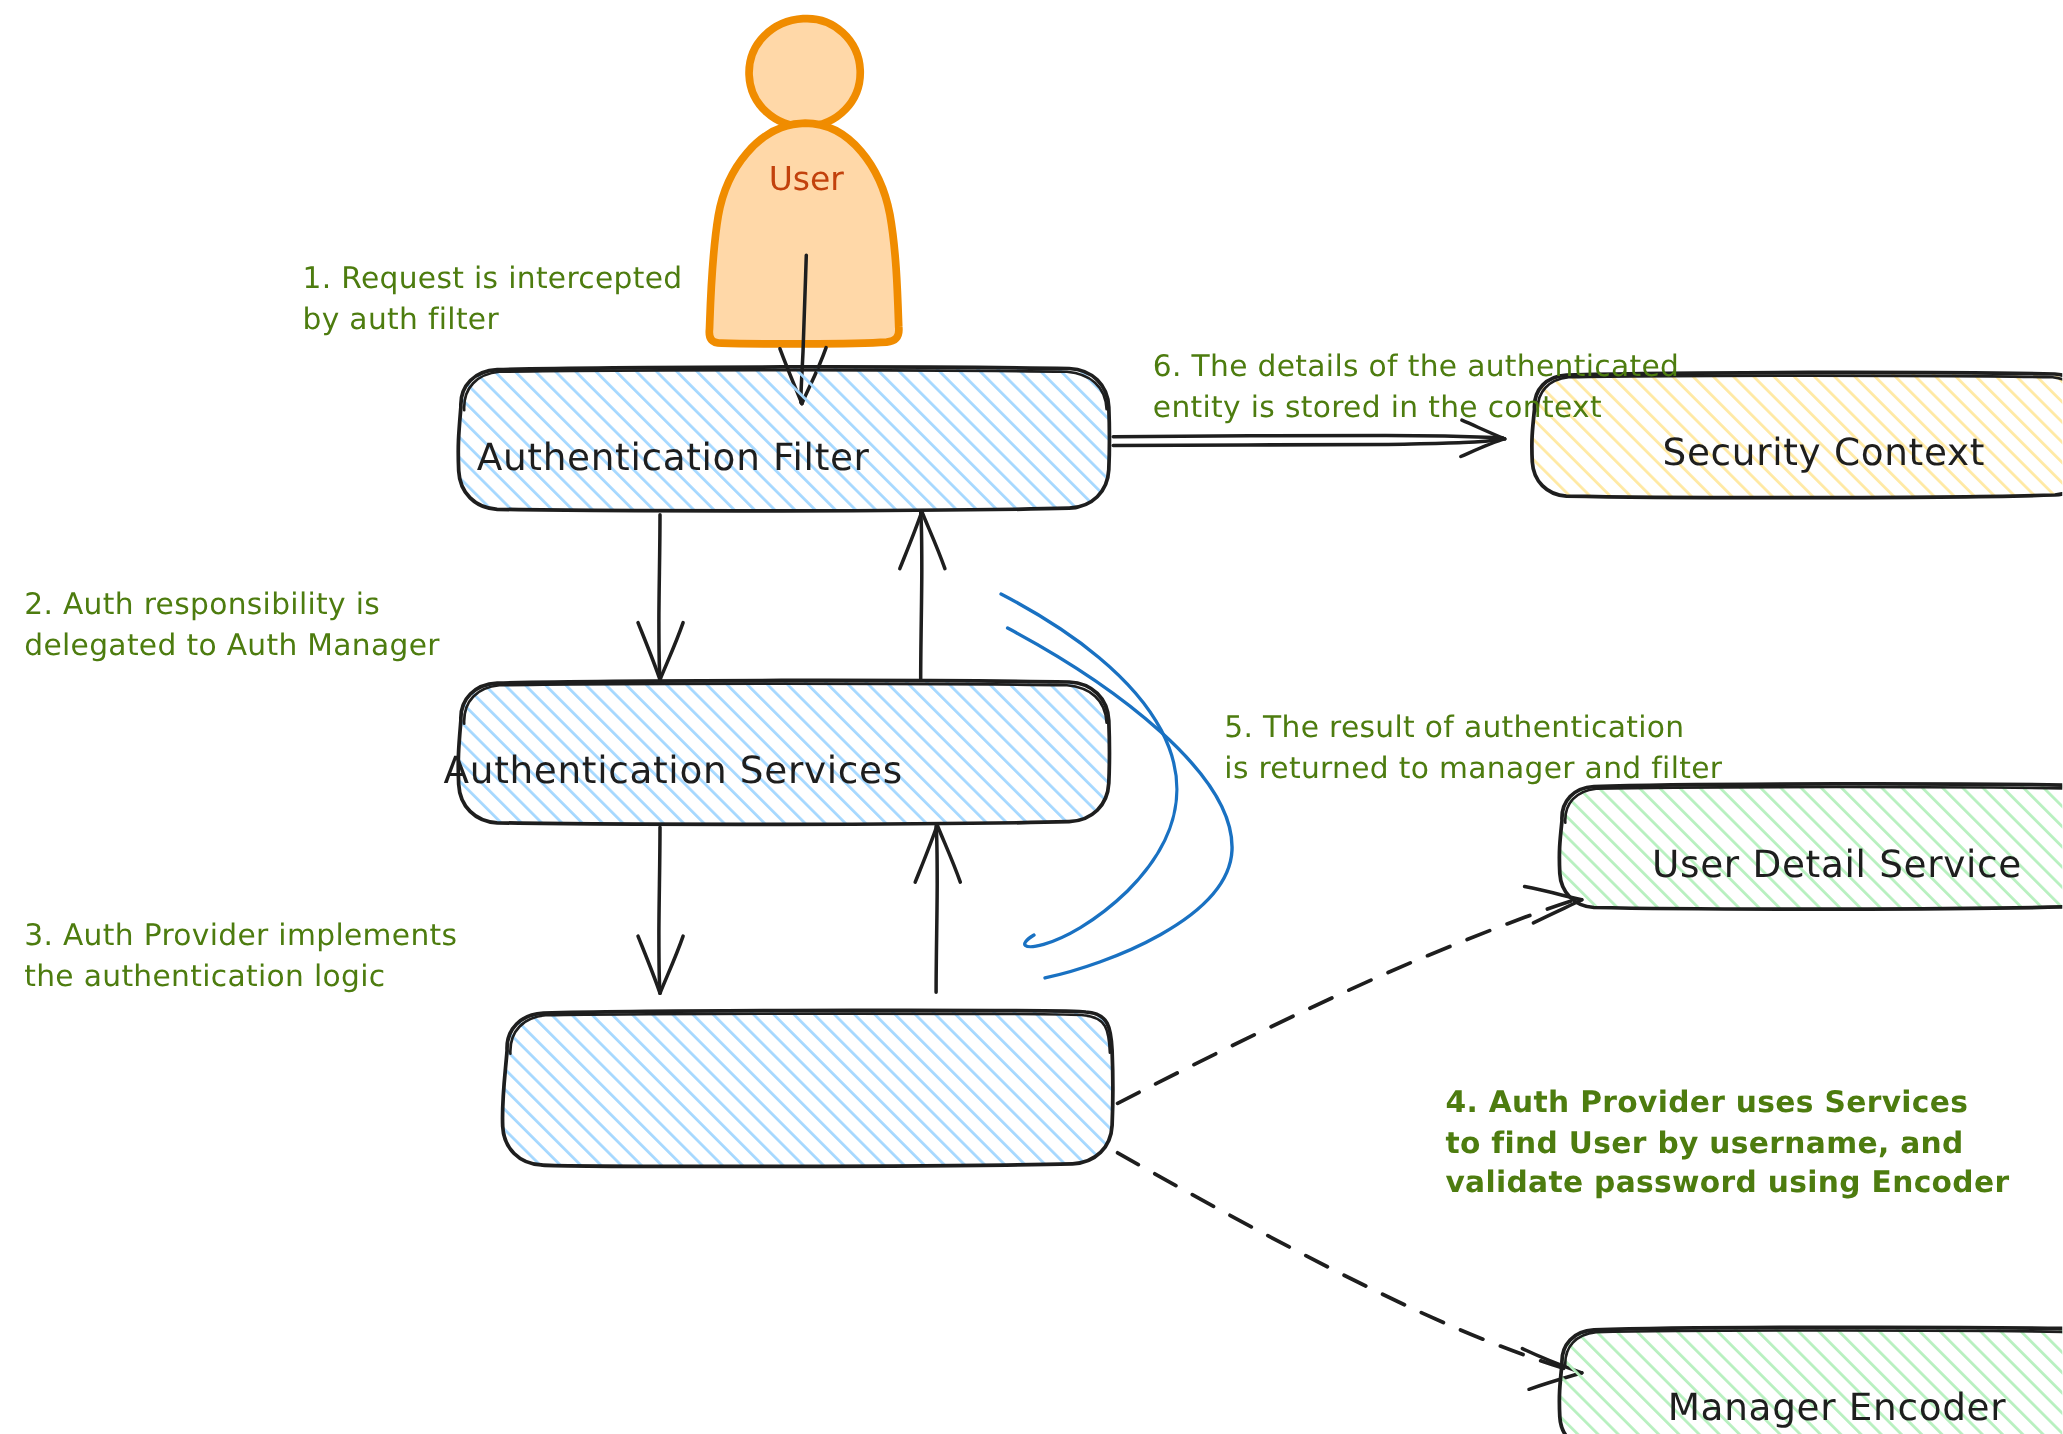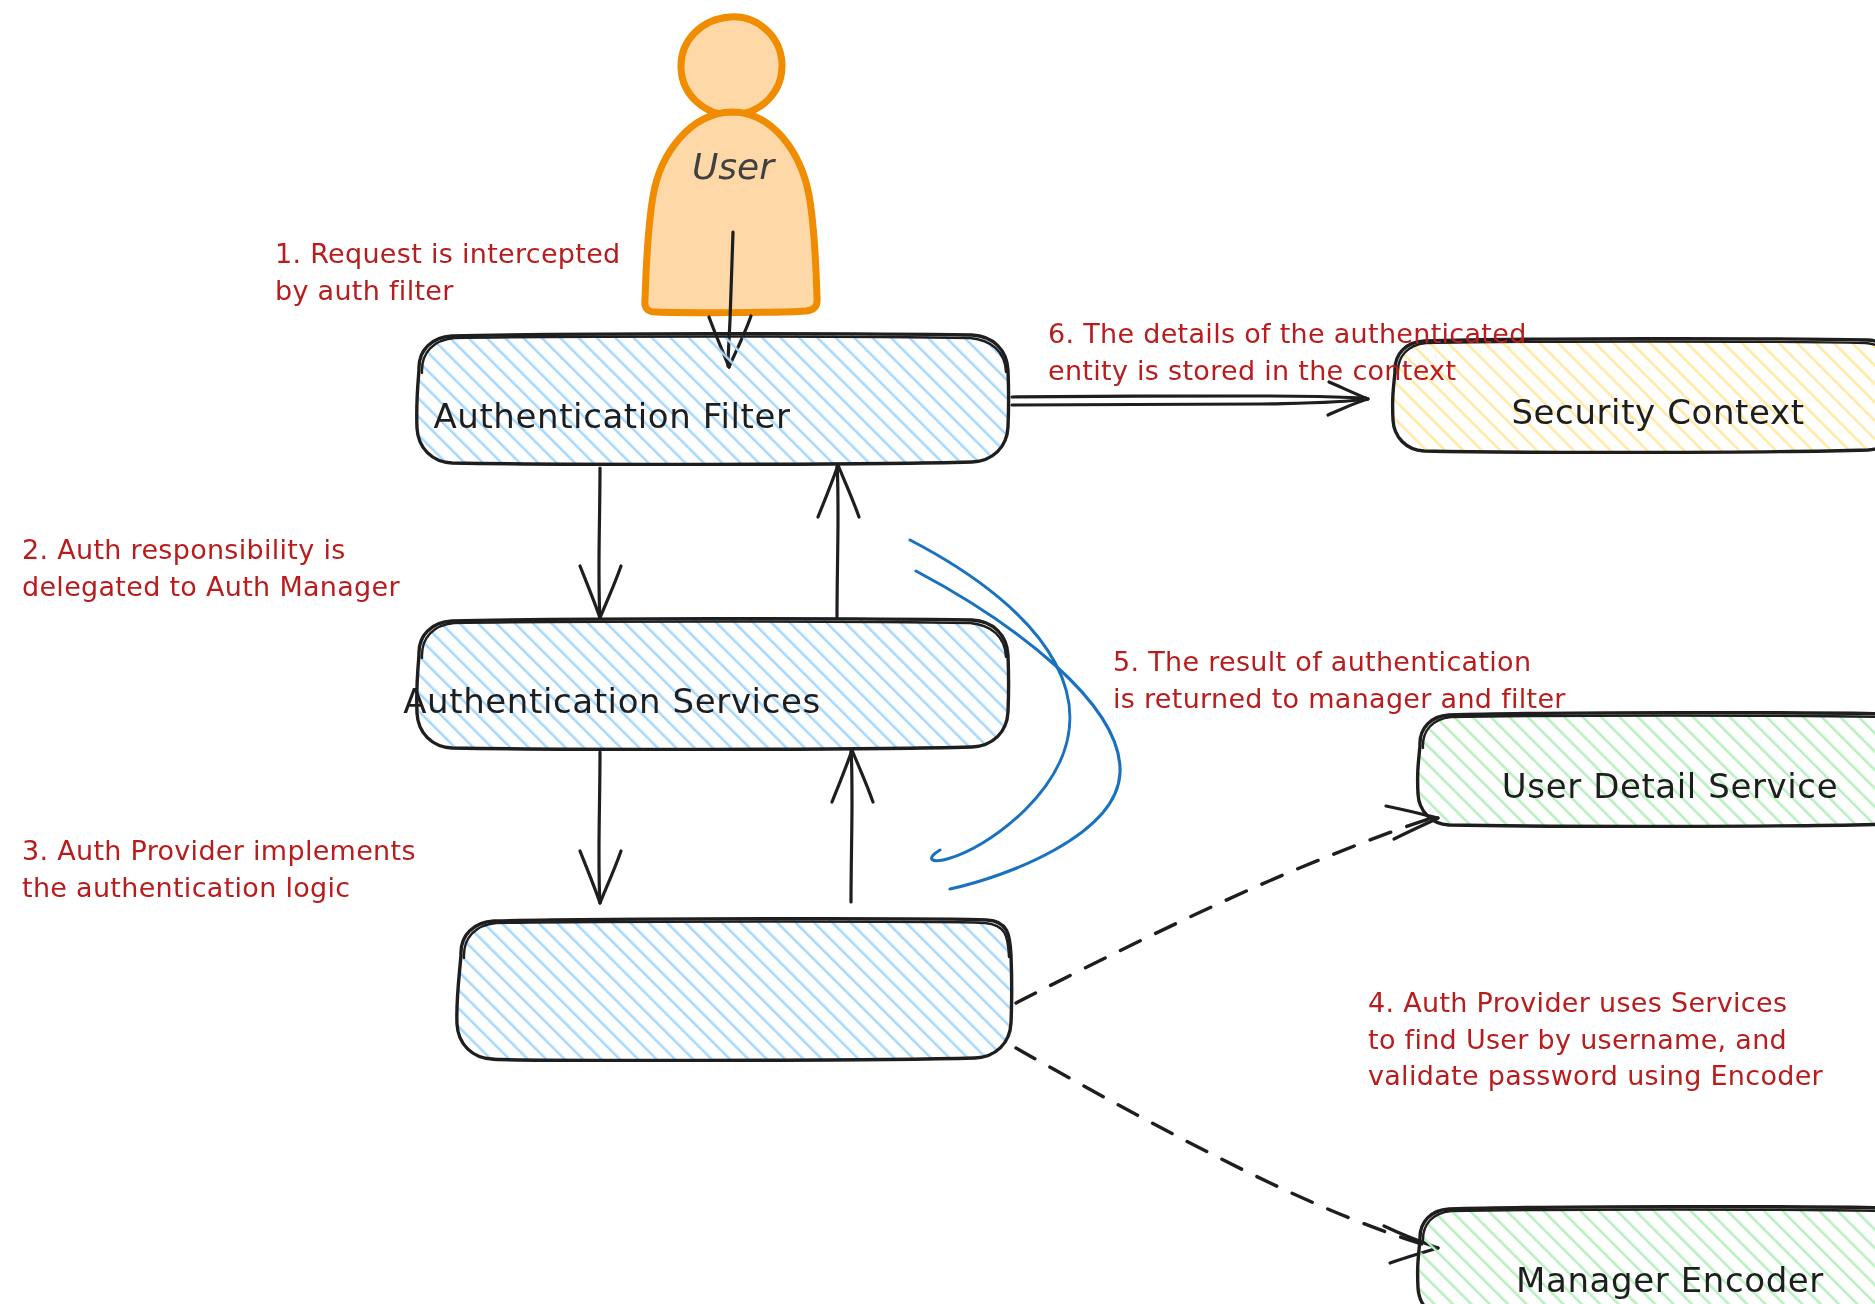--- a/index.html
+++ b/index.html
@@ -35,33 +35,32 @@
     letter-spacing: 0.6px;
     transform: translate(-50%, -50%);
     pointer-events: none;
     margin-top: 16px;
   }
   .annotation {
     position: absolute;
     font-family: "DejaVu Sans", sans-serif;
     font-size: 27px;
     line-height: 1.36;
-    color: #b91c1c;
+    color: #4d7c0f;
     letter-spacing: 0.3px;
     white-space: pre-line;
   }
   .actor-label {
     position: absolute;
     font-family: "DejaVu Sans", sans-serif;
-    font-size: 36px;
-    color: #404040;
+    font-size: 30px;
+    color: #c2410c;
     text-align: center;
     transform: translate(-50%, 0);
     white-space: nowrap;
-    font-style: italic;
   }
 </style>
 </head>
 <body>
 
 <div id="canvas">
 
   <svg id="sketch" viewBox="0 0 1875 1304" xmlns="http://www.w3.org/2000/svg">
     <defs>
       <pattern id="hatch-blue" width="13" height="13" patternTransform="rotate(-45)" patternUnits="userSpaceOnUse">
@@ -174,21 +173,21 @@
   <div class="node-label" style="left:1670px; top:770px;">User Detail Service</div>
   <div class="node-label" style="left:1658px; top:396px;">Security Context</div>
   <div class="node-label" style="left:1670px; top:1264px;">Manager Encoder</div>
 
   <div class="annotation" style="left:275px; top:236px;">1. Request is intercepted
 by auth filter</div>
   <div class="annotation" style="left:22px; top:532px;">2. Auth responsibility is
 delegated to Auth Manager</div>
   <div class="annotation" style="left:22px; top:833px;">3. Auth Provider implements
 the authentication logic</div>
-  <div class="annotation" style="left:1368px; top:985px;">4. Auth Provider uses Services
+  <div class="annotation" style="left:1314px; top:985px;font-weight:bold;">4. Auth Provider uses Services
 to find User by username, and
 validate password using Encoder</div>
   <div class="annotation" style="left:1113px; top:644px;">5. The result of authentication
 is returned to manager and filter</div>
   <div class="annotation" style="left:1048px; top:288px;margin-top:28px;">6. The details of the authenticated
 entity is stored in the context</div>
 
 </div>
 
 </body></html>

